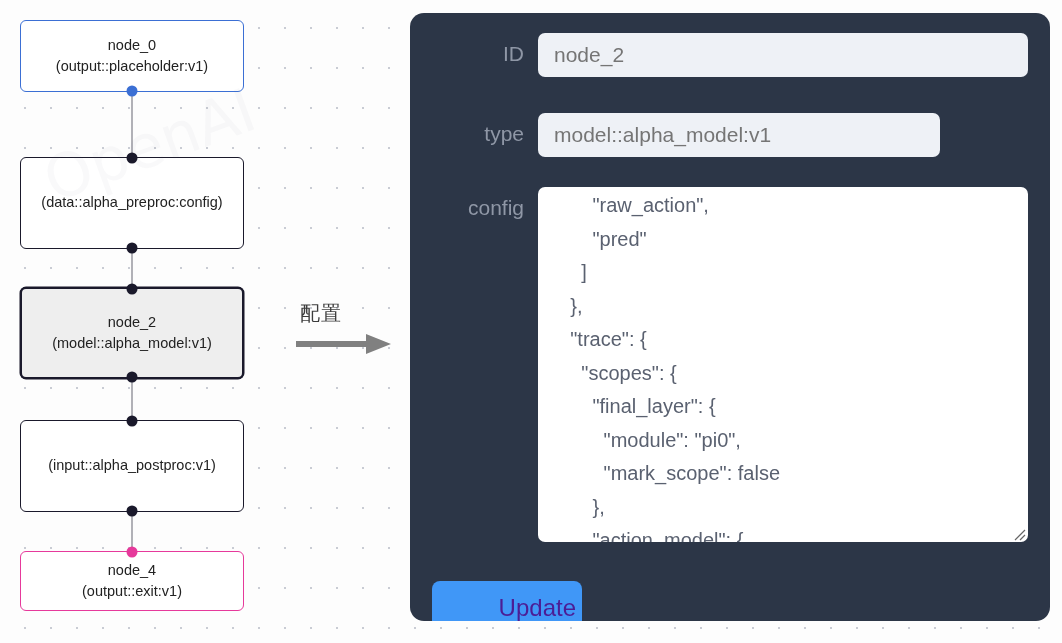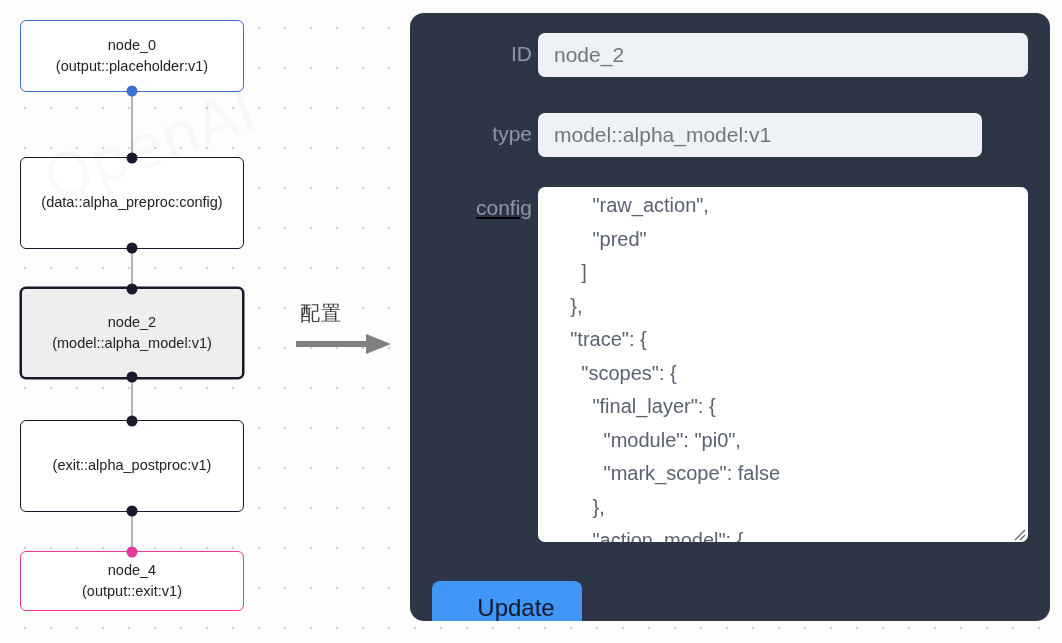--- a/index.html
+++ b/index.html
@@ -112,43 +112,43 @@
     overflow: hidden;
   }
   .field-row {
     position: absolute;
     display: flex;
     align-items: flex-start;
   }
   .field-label {
     width: 116px;
     text-align: right;
-    padding-right: 6px;
+    padding-right: 14px;
     box-sizing: border-box;
     color: #8f97a6;
     font-size: 21px;
     line-height: 42px;
   }
   .field-input {
     box-sizing: border-box;
     background: #eef1f6;
     border: none;
     border-radius: 7px;
     color: #8a919e;
     font-size: 21px;
     font-family: "Liberation Sans", sans-serif;
     padding: 0 16px;
     outline: none;
   }
   #row-id    { left: 12px; top: 20px; }
   #row-type  { left: 12px; top: 100px; justify-content: space-between; }
-  #row-config{ left: 12px; top: 174px; text-decoration: underline; }
+  #row-config{ left: 12px; top: 174px; }
 
   #input-id   { width: 490px; height: 44px; }
-  #input-type { width: 444px; height: 44px; }
+  #input-type { width: 402px; height: 44px; }
 
   .config-wrap {
     position: relative;
     width: 490px; height: 355px;
   }
   #textarea-config {
     box-sizing: border-box;
     width: 490px; height: 355px;
     background: #ffffff;
     border: none;
@@ -174,26 +174,26 @@
     right: 2px; bottom: 1px;
     width: 16px; height: 16px;
     pointer-events: none;
   }
 
   #update-button {
     position: absolute;
     left: 22px; top: 568px;
     width: 150px; height: 54px;
     background: #4097f7;
-    color: #0f172a;
+    color: #4c1d95;
     border: none;
     border-radius: 8px 8px 0 0;
     font-size: 24px;
     font-family: "Liberation Sans", sans-serif;
-    text-align: center;
+    text-align: right;
     padding-left: 24px;
     cursor: pointer;
   }
 
   
   .watermark {
     position: absolute;
     color: rgba(120,120,140,0.045);
     font-size: 60px;
     font-family: "DejaVu Sans", sans-serif;
@@ -236,21 +236,21 @@
     <div>
       <span class="nlabel">node_2</span>
       <span class="nlabel">(model::alpha_model:v1)</span>
     </div>
     <span class="handle h-top"></span>
     <span class="handle h-bot"></span>
   </div>
 
   <div class="node" style="left: 20px; top: 420px; width: 224px; height: 92px;">
     <div>
-      <span class="nlabel">(exit::alpha_postproc:v1)</span>
+      <span class="nlabel">(input::alpha_postproc:v1)</span>
     </div>
     <span class="handle h-top"></span>
     <span class="handle h-bot"></span>
   </div>
 
   <div class="node is-output" style="left: 20px; top: 551px; width: 224px; height: 60px;">
     <div>
       <span class="nlabel">node_4</span>
       <span class="nlabel">(output::exit:v1)</span>
     </div>

